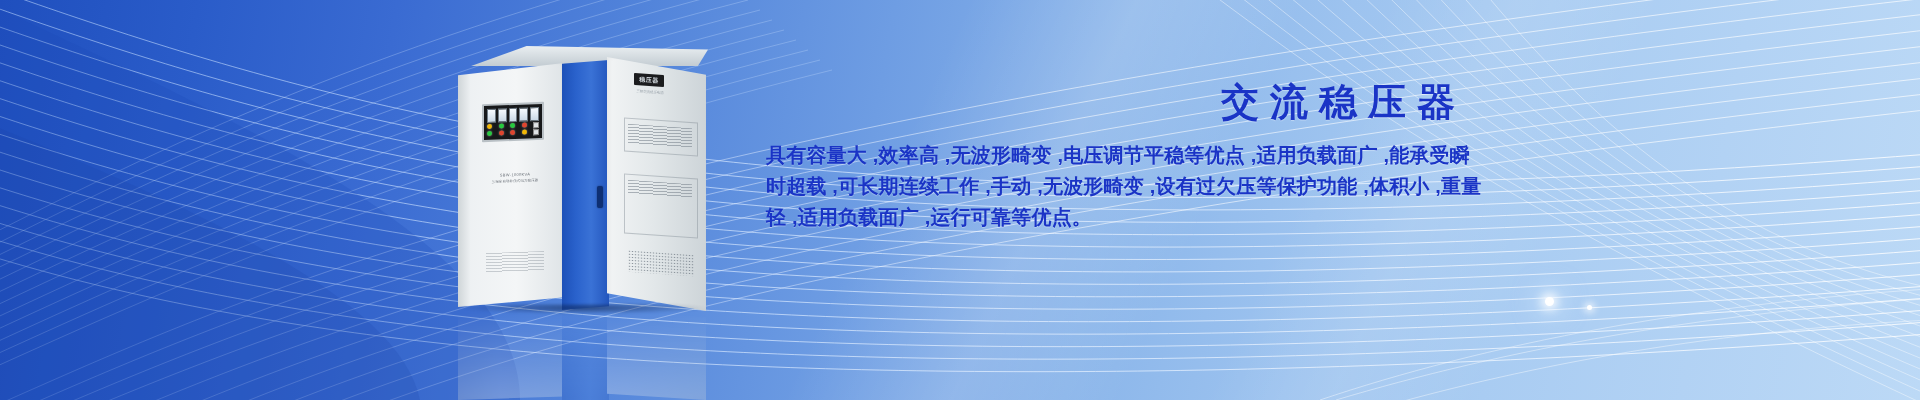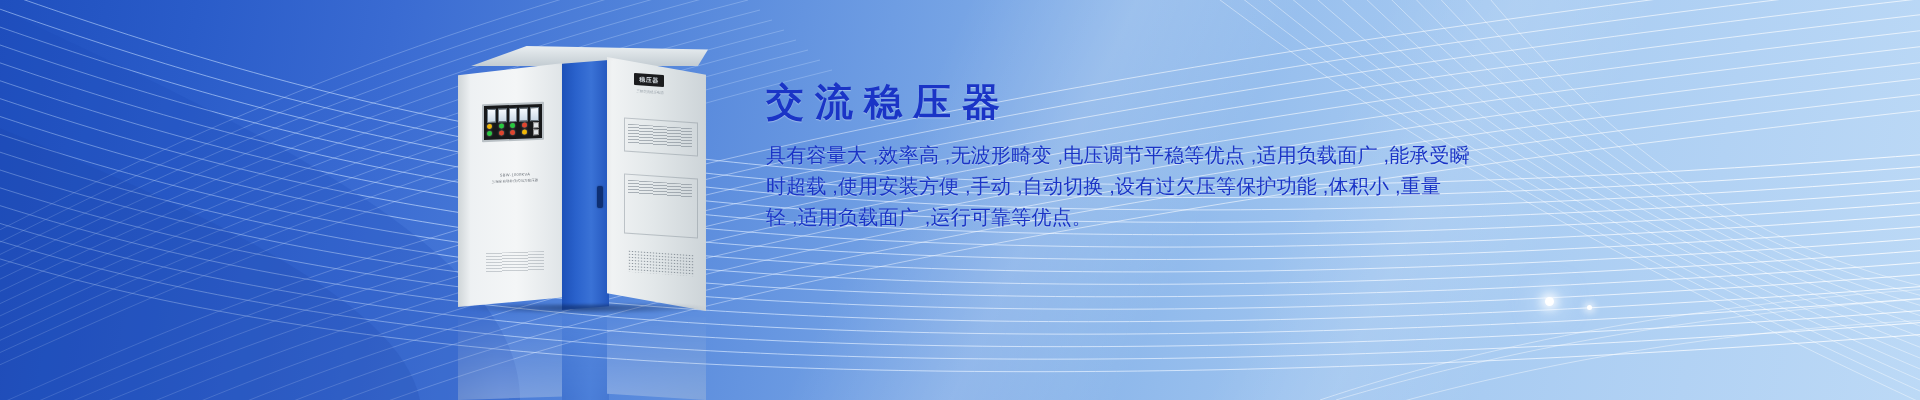--- a/index.html
+++ b/index.html
@@ -154,24 +154,25 @@
     background:linear-gradient(90deg,#f2f4f5,#cdd4d8);
     clip-path:polygon(0% 7%,100% 0%,100% 92%,0% 100%);}
 
   
   .copy{position:absolute;left:766px;top:78px;width:700px;}
   .headline{
     font-size:38px;font-weight:700;color:#1a34c6;
     letter-spacing:11px;line-height:48px;margin:0 0 14px 0;
     text-shadow:0 1px 1px rgba(255,255,255,.35);
     white-space:nowrap;
+    text-align:right;
   }
   .desc{margin:0;padding:0;list-style:none;}
   .desc li{
-    font-size:20px;color:#1a34c6;line-height:31px;font-weight:400;
+    font-size:20px;color:#1a34c6;line-height:31px;font-weight:700;
     letter-spacing:.2px;white-space:nowrap;
     text-shadow:0 1px 1px rgba(255,255,255,.3);
   }
 </style>
 </head>
 <body>
 
 <div class="banner">
 
   <div class="waves">
@@ -321,18 +322,18 @@
       <div class="refl-front"></div>
       <div class="refl-door"></div>
       <div class="refl-side"></div>
     </div>
   </div>
 
   <div class="copy">
     <h1 class="headline">交流稳压器</h1>
     <ul class="desc">
       <li>具有容量大 ,效率高 ,无波形畸变 ,电压调节平稳等优点 ,适用负载面广 ,能承受瞬</li>
-      <li>时超载 ,使用安装方便 ,手动 ,自动切换 ,设有过欠压等保护功能 ,体积小 ,重量</li>
+      <li>时超载 ,可长期连续工作 ,手动 ,无波形畸变 ,设有过欠压等保护功能 ,体积小 ,重量</li>
       <li>轻 ,适用负载面广 ,运行可靠等优点。</li>
     </ul>
   </div>
 
 </div>
 
 </body></html>

